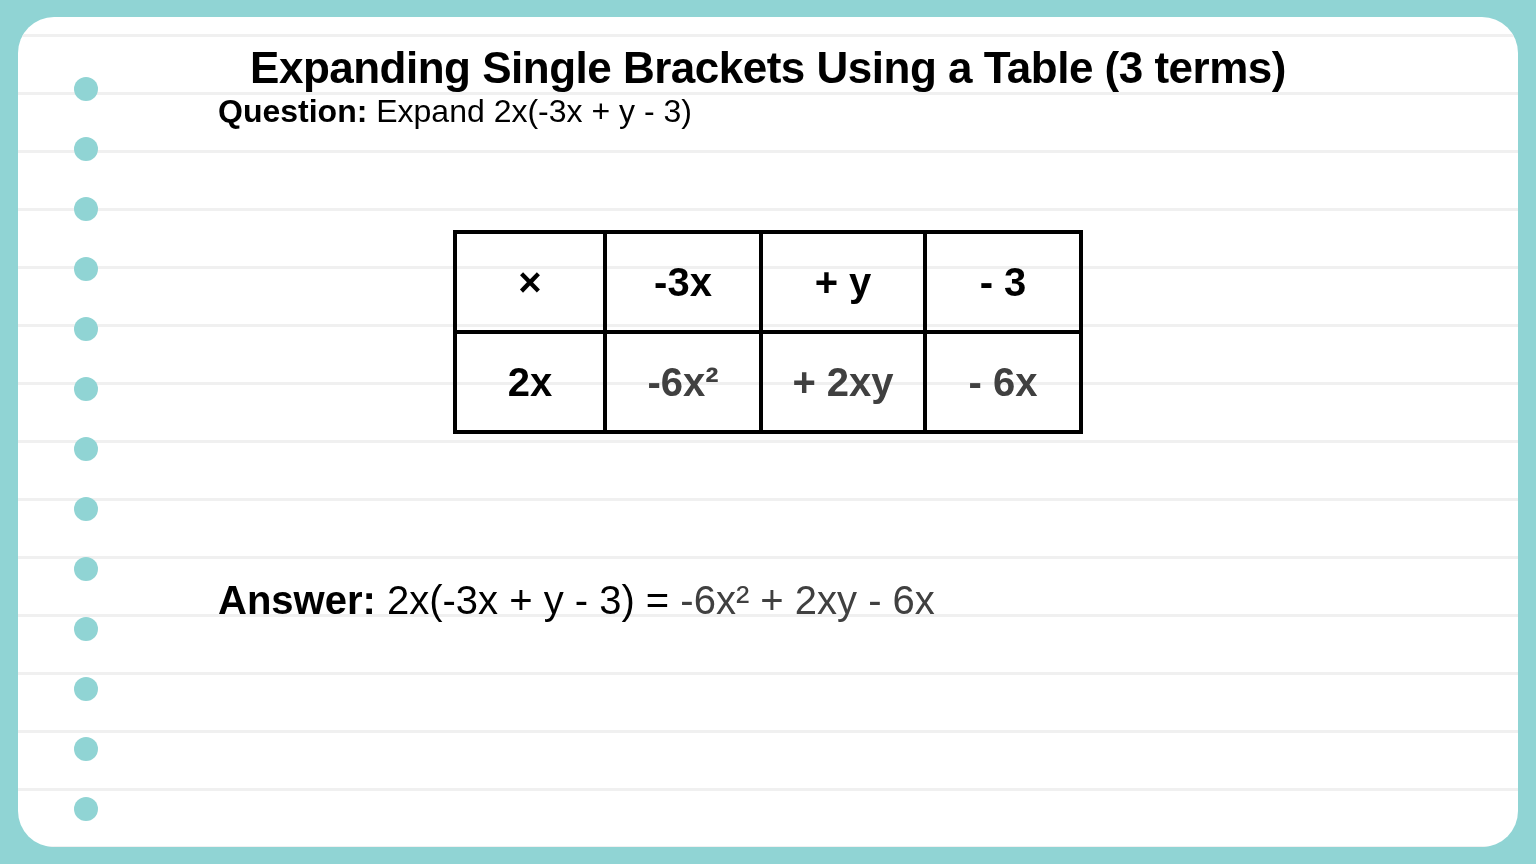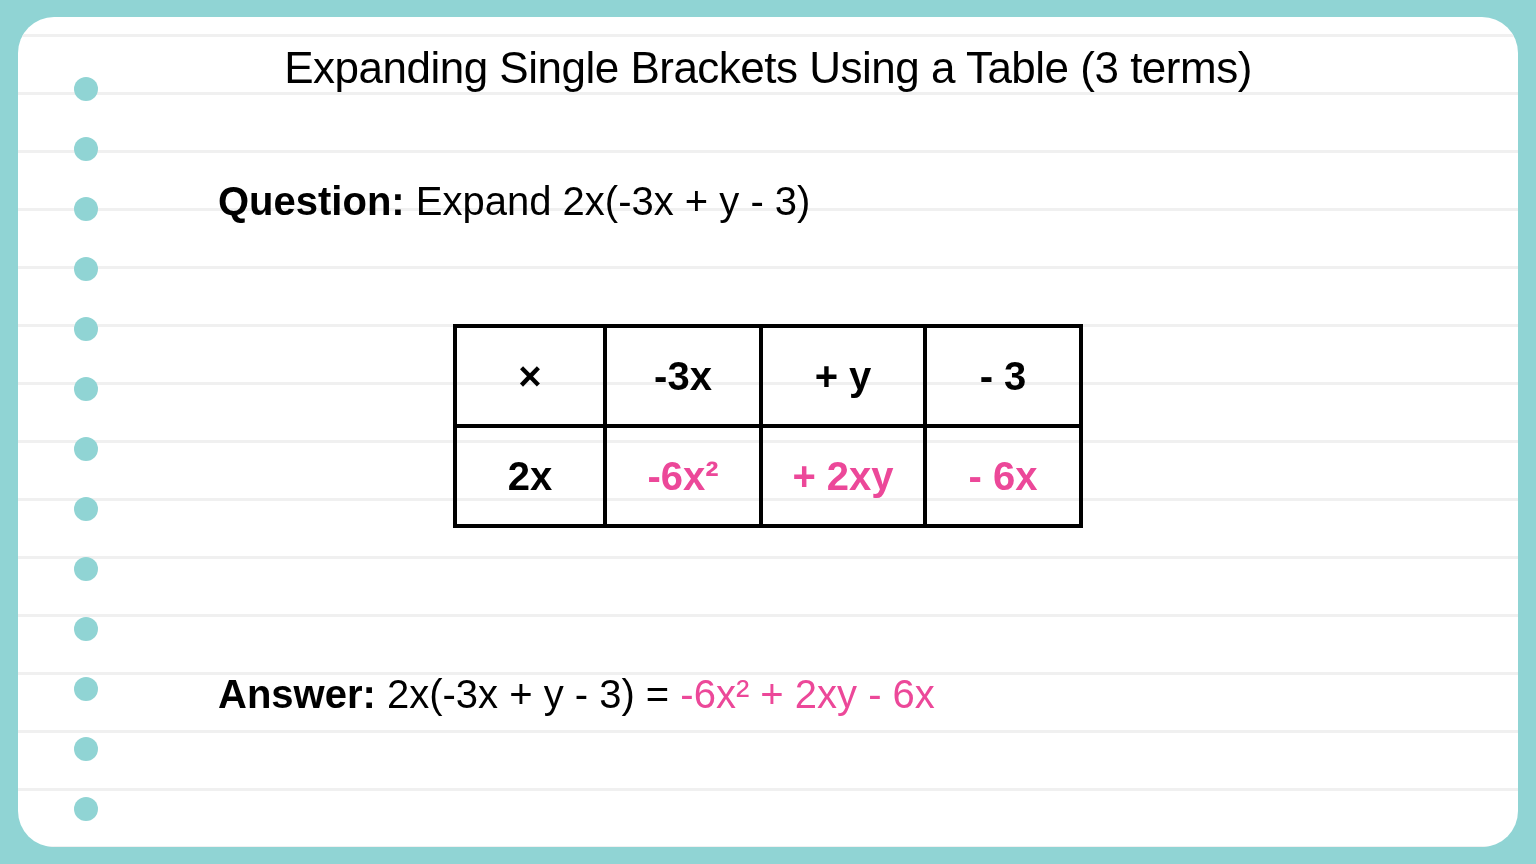--- a/index.html
+++ b/index.html
@@ -42,27 +42,26 @@
   }
   .content {
     position: absolute;
     inset: 0;
     padding-top: 20px;
     color: #000;
   }
   .title {
     text-align: center;
     font-size: 44px;
-    font-weight: 400;
+    font-weight: 700;
     margin-top: 6px;
     letter-spacing: -0.5px;
   }
   .question {
-    font-size: 40px;
-    margin-top: 86px;
+    font-size: 32px;
     margin-left: 200px;
   }
   .question b { font-weight: 800; }
   .grid {
     margin: 100px auto 0 auto;
     border-collapse: collapse;
     table-layout: fixed;
   }
   .grid td {
     border: 4px solid #000;
@@ -70,21 +69,21 @@
     vertical-align: middle;
     height: 100px;
     font-size: 40px;
     font-weight: 700;
     padding: 0 10px;
   }
   .grid td.c0 { width: 150px; }
   .grid td.c1 { width: 156px; }
   .grid td.c2 { width: 164px; }
   .grid td.c3 { width: 156px; }
-  .ans { color: #ec4899; font-weight: 500; }
+  .ans { color: #404040; font-weight: 500; }
   .answer-line {
     font-size: 40px;
     margin-top: 144px;
     margin-left: 200px;
   }
   .answer-line b { font-weight: 800; text-align: right; }
   .normal { font-weight: 400; }
 </style>
 </head>
 <body>

